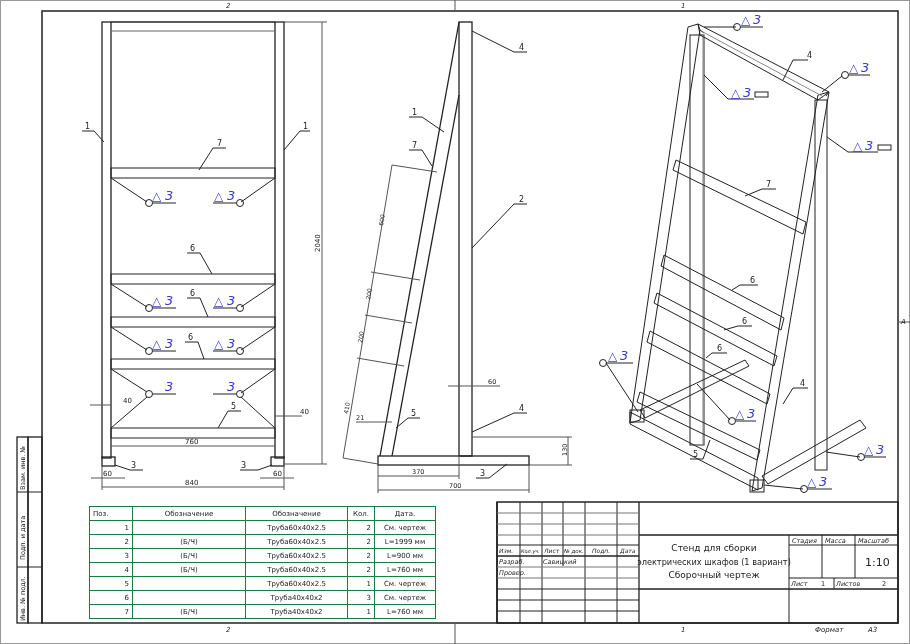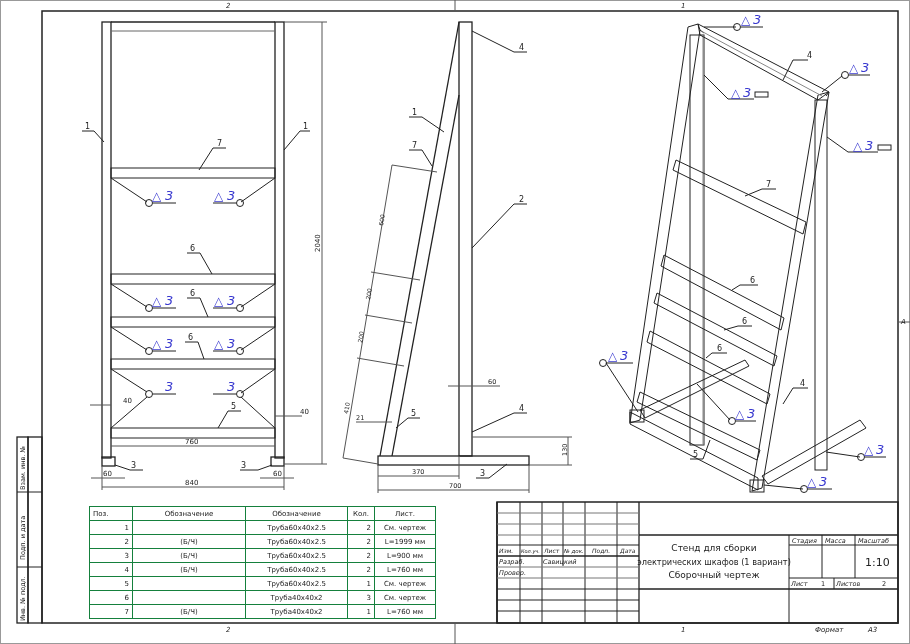--- a/index.html
+++ b/index.html
@@ -352,21 +352,21 @@
   <text class="t" x="882" y="586" font-size="6.5">2</text>
 </svg>
 
 <table class="bom">
   <tbody>
       <tr>
     <th style="width:36px;text-align:left">Поз.</th>
     <th style="width:106px">Обозначение</th>
     <th style="width:95px">Обозначение</th>
     <th style="width:20px">Кол.</th>
-    <th style="width:54px">Лист.</th>
+    <th style="width:54px">Дата.</th>
   </tr>
   <tr>
     <td class="r">1</td>
     <td></td>
     <td>Труба60х40х2.5</td>
     <td class="r">2</td>
     <td>См. чертеж</td>
   </tr>
   <tr>
     <td class="r">2</td>

